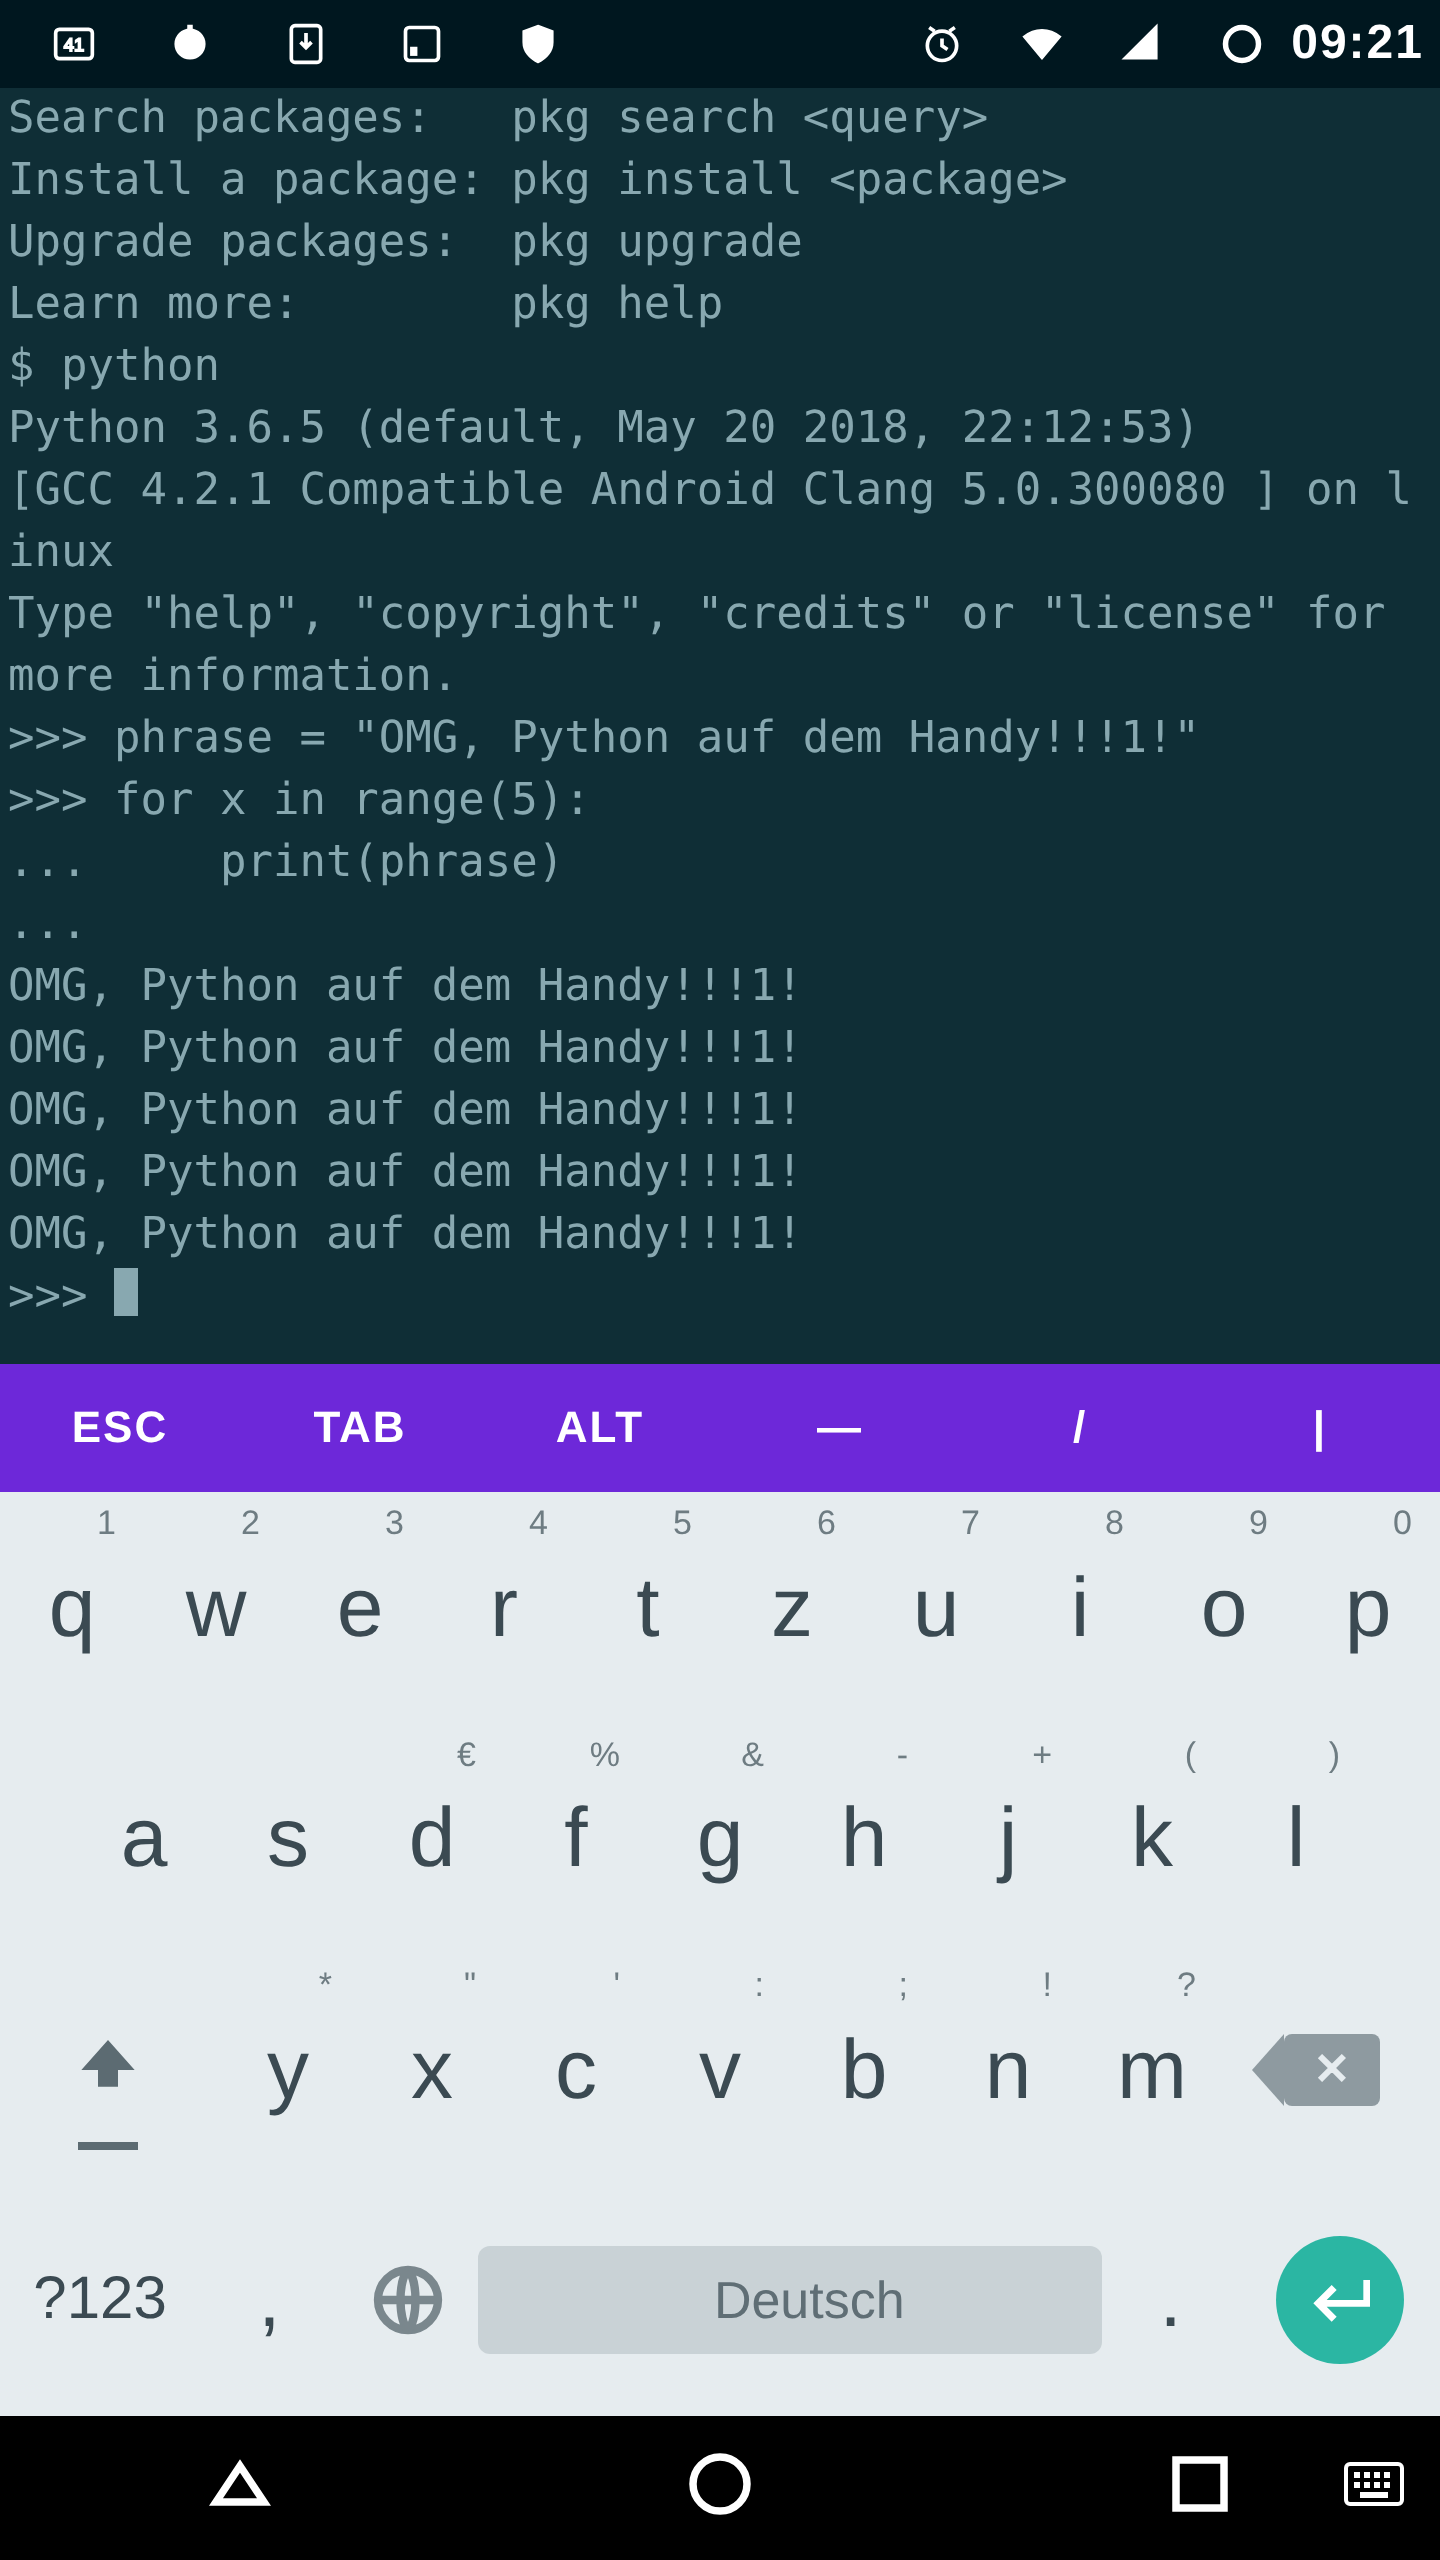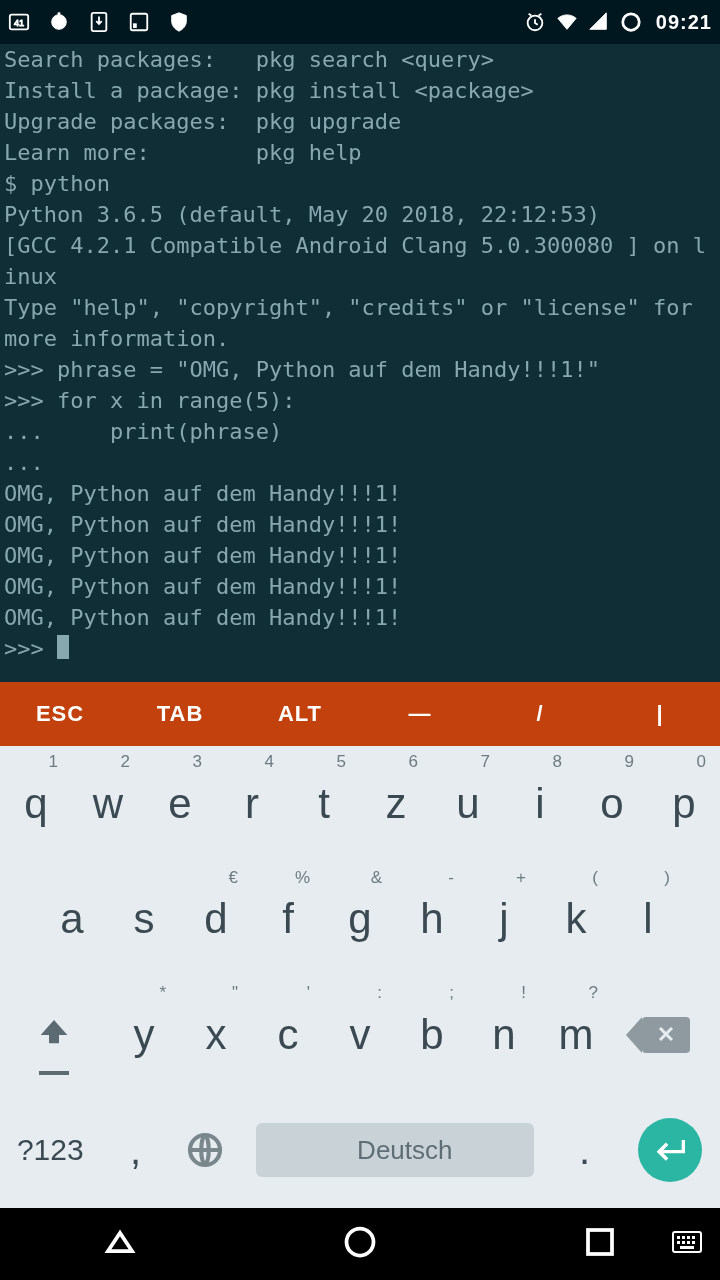--- a/index.html
+++ b/index.html
@@ -3,43 +3,43 @@
 <meta charset="utf-8">
 <style>
   * { margin: 0; padding: 0; box-sizing: border-box; }
   html, body { width: 720px; height: 1280px; overflow: hidden; font-family: sans-serif; background: #000; }
   .screen { width: 720px; height: 1280px; display: flex; flex-direction: column; }
 
   
   .status-bar { height: 44px; background: #00171f; display: flex; align-items: center; padding: 0 8px; color: #fff; }
   .status-left { display: flex; gap: 18px; align-items: center; }
   .status-right { margin-left: auto; display: flex; gap: 10px; align-items: center; }
-  .status-icon { width: 22px; height: 22px; display: inline-flex; align-items: center; justify-content: center; fill: #fff; stroke: #fff; }
-  .status-time { font-weight: 600; font-size: 20px; letter-spacing: 1px; margin-left: 4px; }
+  .status-icon { width: 22px; height: 22px; display: inline-flex; align-items: center; justify-content: center; fill: #fff; stroke: #fff; margin-left: 18px; }
+  .status-time { font-weight: 600; font-size: 24px; letter-spacing: 1px; margin-left: 4px; }
 
   
   .terminal { background: #0f2e36; color: #88a8b0; font-family: "Menlo","Consolas",monospace; font-size: 22px; line-height: 31px; padding: 0 4px 0 4px; flex: 0 0 auto; height: 638px; white-space: pre-wrap; word-break: break-all; }
   .cursor { display: inline-block; width: 12px; height: 24px; background: #88a8b0; vertical-align: -3px; }
 
   
-  .extra-keys { height: 64px; background: #c2410c; display: flex; }
+  .extra-keys { height: 64px; background: #6d28d9; display: flex; }
   .extra-key { flex: 1; display: flex; align-items: center; justify-content: center; color: #fff; font-weight: 700; font-size: 22px; letter-spacing: 1px; }
 
   
   .keyboard { background: #e6ecef; flex: 1; display: flex; flex-direction: column; }
   .kb-row { display: flex; flex: 1; }
   .key { flex: 1; position: relative; display: flex; align-items: center; justify-content: center; color: #3b4a52; }
   .key .main { font-size: 42px; font-weight: 400; }
   .key .hint { position: absolute; top: 6px; right: 14px; font-size: 17px; color: #6e7c82; }
   .key.wide15 { flex: 1.5; }
   .key.shift svg, .key.bksp svg, .key.globe svg, .key.enter svg { width: 40px; height: 40px; }
   .key.shift { color: #5c6b72; }
   .key .underline { width: 30px; height: 4px; background: #5c6b72; position: absolute; bottom: 18px; }
   .key.modechg { color: #3b4a52; font-size: 30px; }
-  .key .space { width: 278px; height: 54px; background: #c9d2d6; border-radius: 6px; display: flex; align-items: center; justify-content: center; color: #5f6e75; font-size: 26px; padding-left: 20px; }
+  .key .space { width: 312px; height: 54px; background: #c9d2d6; border-radius: 6px; display: flex; align-items: center; justify-content: center; color: #5f6e75; font-size: 26px; padding-left: 20px; }
   .key.enter .circ { width: 64px; height: 64px; border-radius: 50%; background: #2bb6a3; display: flex; align-items: center; justify-content: center; }
   .key.enter svg { fill: #fff; }
   .key.bksp .pill { width: 48px; height: 36px; background: #8e9aa0; border-radius: 4px 4px 4px 4px; position: relative; display:flex; align-items:center; justify-content:center; }
   .key.bksp .pill::before { content:""; position:absolute; left:-16px; top:0; border-top:18px solid transparent; border-bottom:18px solid transparent; border-right:16px solid #8e9aa0; }
   .key.bksp .pill .x { color:#e6ecef; font-size:22px; font-weight:700; }
 
   
   .navbar { height: 72px; background: #000; display: flex; align-items: center; justify-content: space-around; }
   .nav-icon { width: 36px; height: 36px; fill: none; stroke: #fff; stroke-width: 2.5; }
   .nav-kb { width: 30px; height: 22px; }

